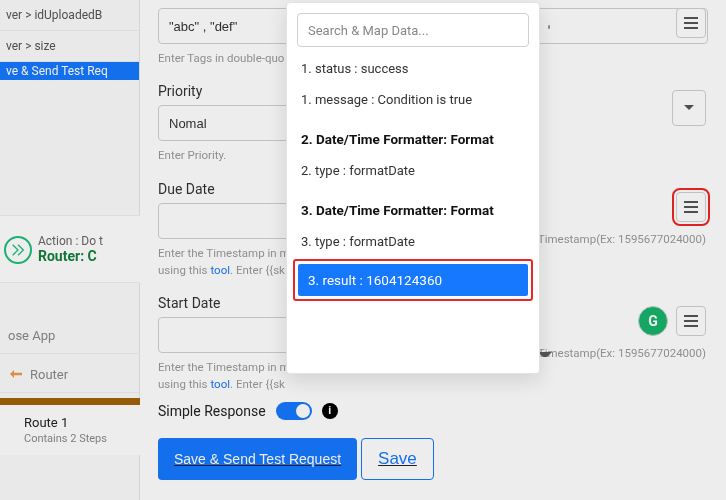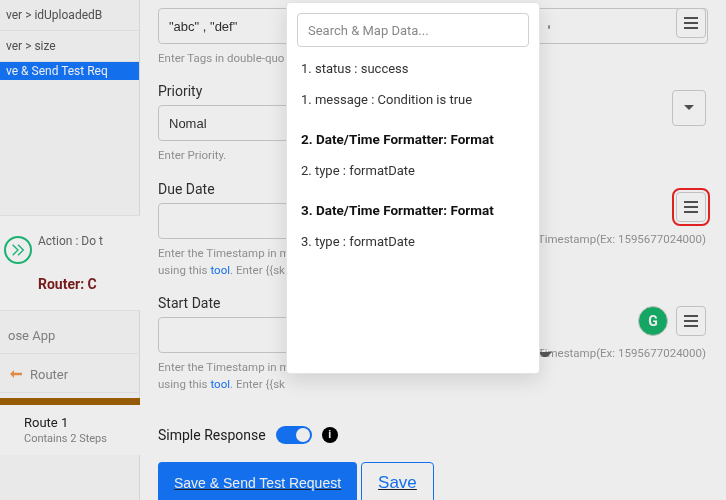--- a/index.html
+++ b/index.html
@@ -53,21 +53,21 @@
   .action-icon {
     position: absolute;
     left: 4px; top: 20px;
     width: 28px; height: 28px;
     border: 2px solid #1bbf7a;
     border-radius: 50%;
     display: flex; align-items: center; justify-content: center;
   }
   .action-icon svg { width: 16px; height: 16px; }
   .action-label { font-size: 12px; color: #666; white-space: nowrap; overflow: hidden;}
-  .action-title { font-size: 14px; font-weight: 700; color: #7f1d1d; white-space: nowrap; overflow: hidden; margin-top: 28px;}
+  .action-title { font-size: 14px; font-weight: 700; color: #15803d; white-space: nowrap; overflow: hidden;}
   .simple-row {
     position: absolute;
     left: 0; width: 140px;
     padding: 10px 8px;
     font-size: 13px;
     color: #888;
     border-bottom: 1px solid #eee;
     white-space: nowrap; overflow: hidden;
     display:flex; align-items:center; gap:6px;
   }
@@ -128,21 +128,21 @@
     background:#17b36a; color:#fff;
     display:flex; align-items:center; justify-content:center;
     font-weight:700; font-size:14px;
     border:1px solid #d0d0d0;
   }
   .ts-hint-right {
     position:absolute; font-size:11.5px; color:#999;
   }
   .toggle-row {
     display:flex; align-items:center; gap:10px;
-    margin-top:32px;
+    margin-top:8px;
   }
   .toggle {
     width:36px; height:18px; border-radius:10px; background:#1677ff; position:relative;
   }
   .toggle:after {
     content:''; position:absolute; right:2px; top:2px; width:14px; height:14px; background:#fff; border-radius:50%;
   }
   .info-dot {
     width:16px; height:16px; border-radius:50%; background:#000; color:#fff; font-size:11px;
     display:flex; align-items:center; justify-content:center; font-weight:700;
@@ -318,20 +318,23 @@
   <div class="overlay-body">
     <div class="ov-item">1. status : success</div>
     <div class="ov-item">1. message : Condition is true</div>
 
     <div class="ov-heading">2. Date/Time Formatter: Format</div>
     <div class="ov-item">2. type : formatDate</div>
 
     <div class="ov-heading">3. Date/Time Formatter: Format</div>
     <div class="ov-item">3. type : formatDate</div>
 
+    <div class="ov-selected-wrap">
+      <div class="ov-selected">3. result : 1604124360</div>
+    </div>
   </div>
   <div class="overlay-scroll-ind">
       <div class="thumb"></div>
     </div>
 </div>
 
 <div style="position:absolute; left:538px; top:352px; width:14px; height:14px; z-index:40;">
   <div style="border:5px solid transparent; border-top-color:#555;"></div>
 </div>
 

